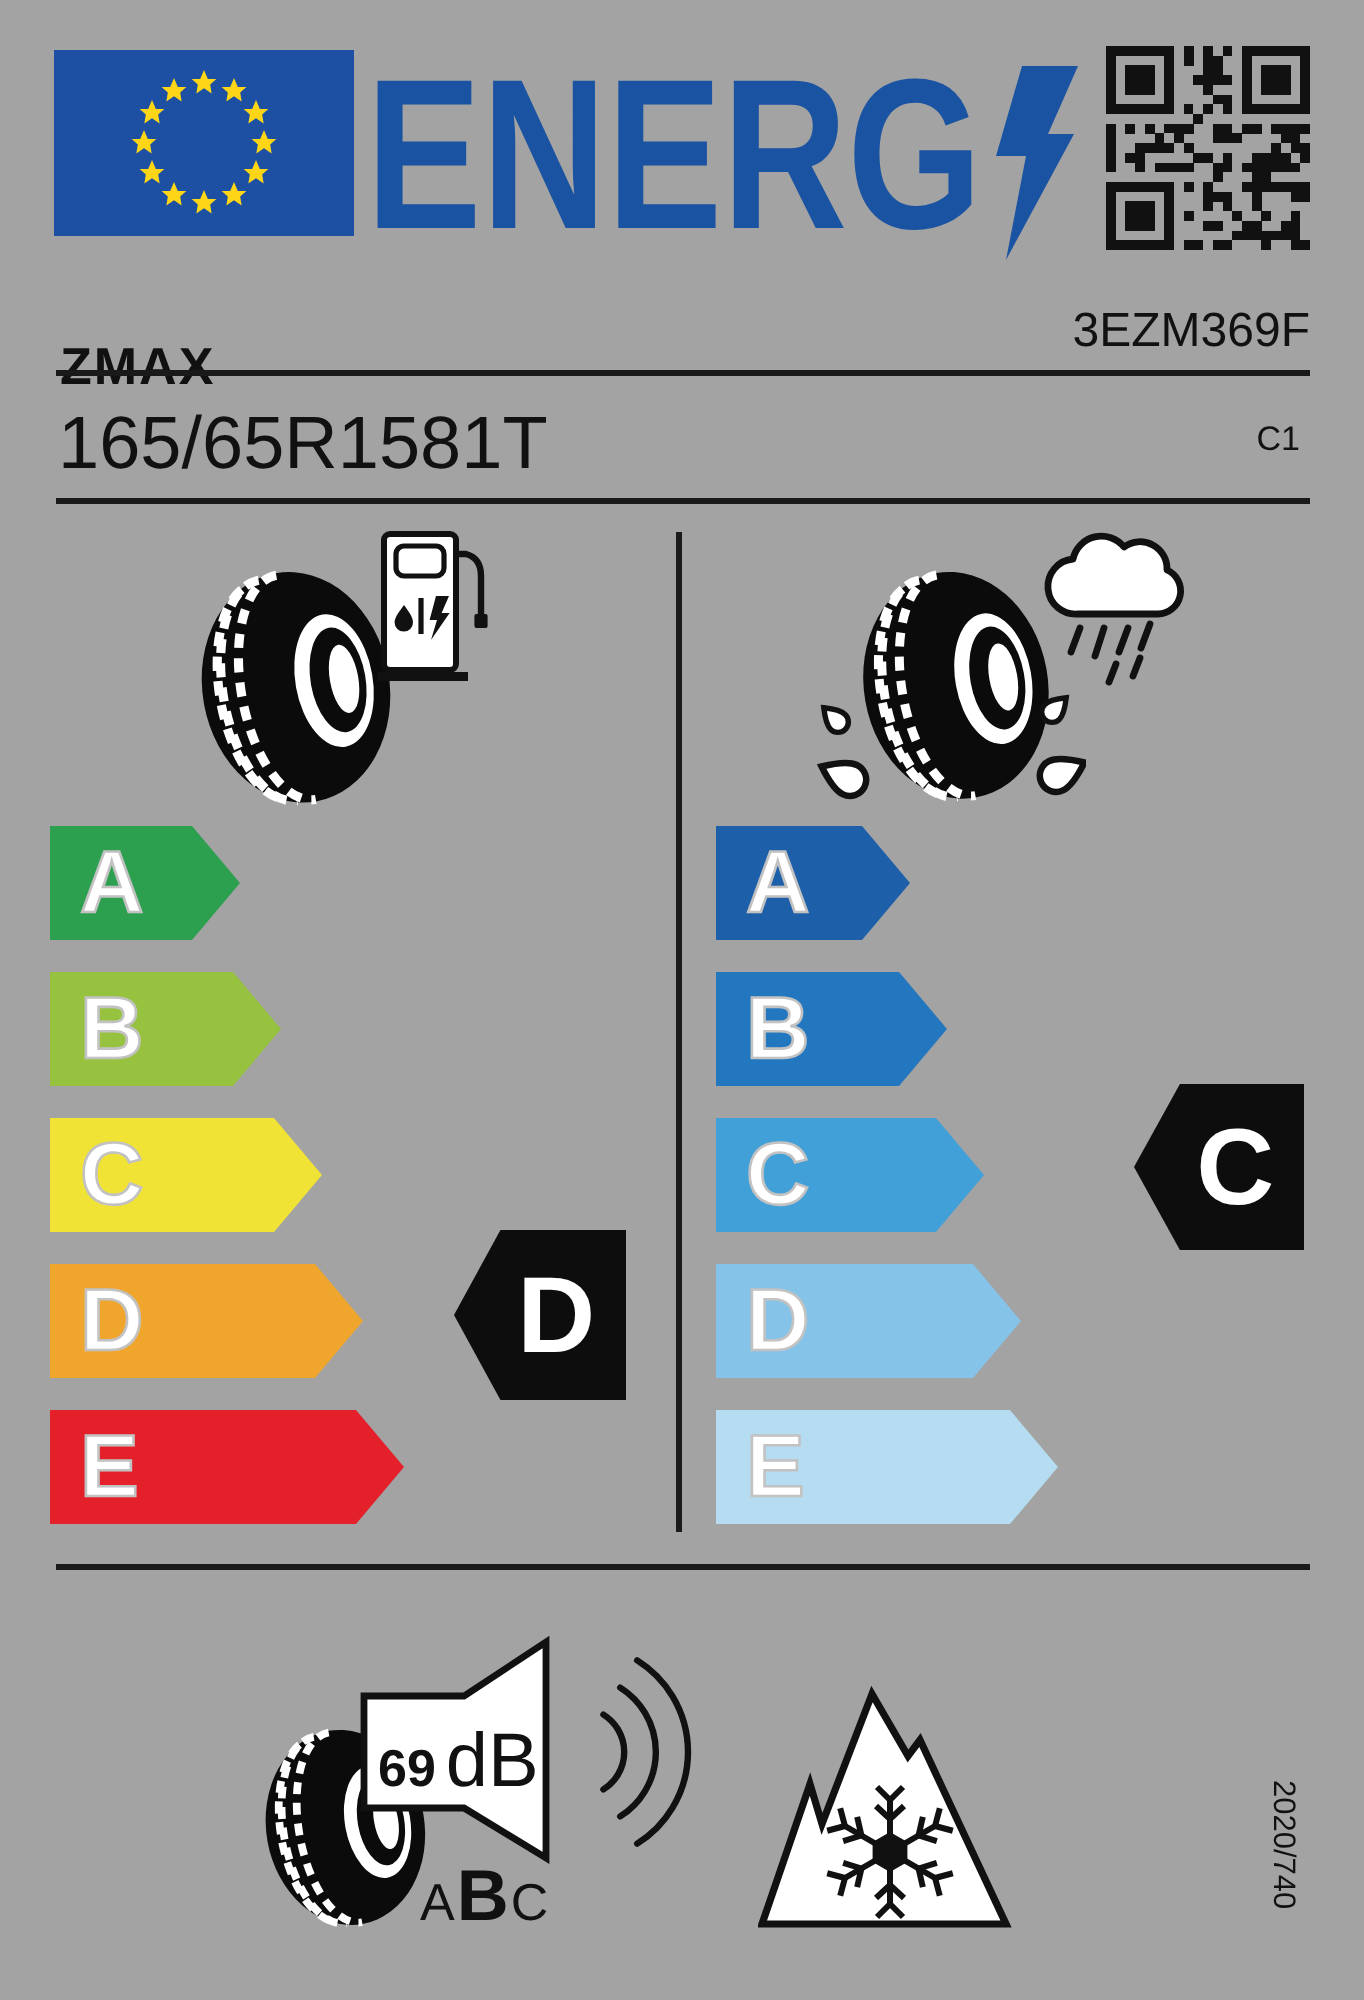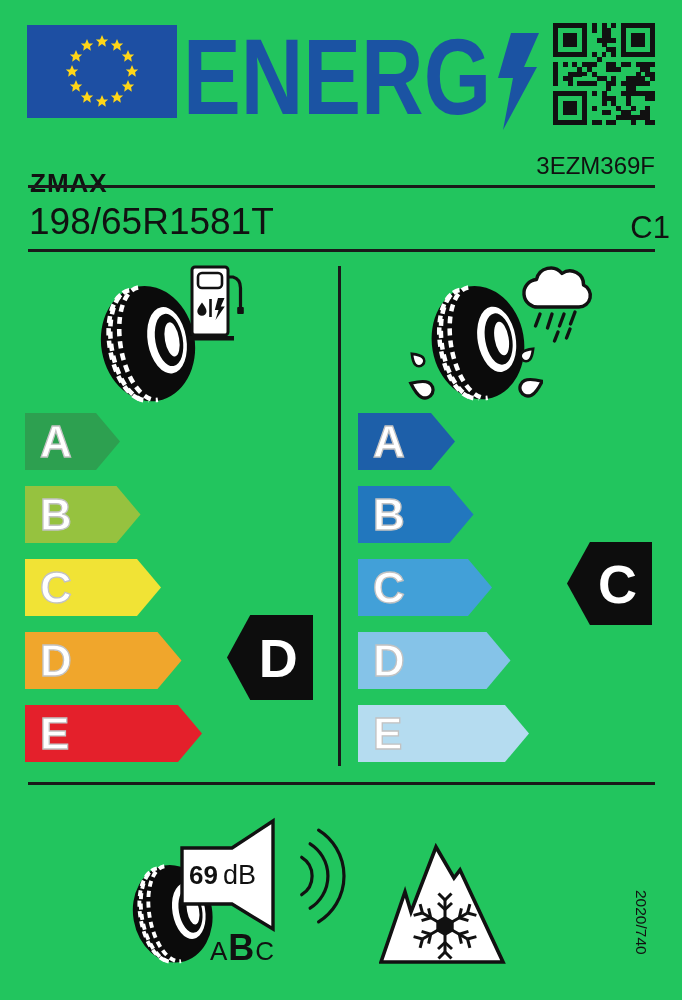--- a/index.html
+++ b/index.html
@@ -1,46 +1,46 @@
 <!DOCTYPE html>
 <html><head>
 <meta charset="utf-8">
 <style>
   html,body{margin:0;padding:0;background:#fff;}
-  #label{position:relative;width:682px;height:1000px;background:#22c55e;overflow:hidden;
+  #label{position:relative;width:682px;height:1000px;background:#a3a3a3;overflow:hidden;
          font-family:"Liberation Sans",sans-serif;color:#111;}
   .abs{position:absolute;}
   .hline{position:absolute;height:3px;background:#1a1a1a;}
   .vline{position:absolute;width:3px;background:#1a1a1a;}
 
   
   #brand{left:30px;top:168px;font-size:26px;font-weight:700;letter-spacing:1px;}
   #code{right:27px;top:152px;font-size:24px;}
   #size{left:29px;top:201px;font-size:37px;}
-  #class{right:12px;top:210px;font-size:31px;}
+  #class{right:32px;top:210px;font-size:17px;}
 
   
   .scale{position:absolute;display:flex;flex-direction:column;gap:16px;}
   #fuel-scale{left:25px;top:413px;}
   #wet-scale{left:358px;top:413px;}
   .arrow{height:57px;display:flex;align-items:center;
          clip-path:polygon(0 0,calc(100% - 24px) 0,100% 50%,calc(100% - 24px) 100%,0 100%);}
   .arrow span{font-size:44px;font-weight:700;line-height:57px;padding-left:15px;color:#fff;
               -webkit-text-stroke:1.3px #c2c2c2;}
 
   .rating-badge{position:absolute;background:#0d0d0d;color:#fff;display:flex;align-items:center;
          clip-path:polygon(0 50%,27% 0,100% 0,100% 100%,27% 100%);}
   .rating-badge span{width:100%;text-align:center;padding-left:19%;font-size:54px;font-weight:700;}
   #fuel-badge{left:227px;top:615px;width:86px;height:85px;}
   #wet-badge{left:567px;top:542px;width:85px;height:83px;}
 
   
   #db-box{left:189px;top:860px;display:flex;align-items:baseline;gap:5px;z-index:3;}
   #db-box .val{font-size:26px;font-weight:700;}
-  #db-box .unit{font-size:27px;}
+  #db-box .unit{font-size:38px;}
   #abc{left:210px;top:927px;display:flex;align-items:baseline;letter-spacing:1px;z-index:3;}
   #abc .s{font-size:26px;}
   #abc .big{font-size:36px;font-weight:700;}
 
   #reg{left:650px;top:890px;font-size:15.5px;transform:rotate(90deg);transform-origin:0 0;white-space:nowrap;}
   svg{display:block;}
 </style>
 </head>
 <body>
 
@@ -222,21 +222,21 @@
       <rect x="12" y="20" width="1.02" height="1.02" fill="#111"></rect>
       <rect x="16" y="20" width="1.02" height="1.02" fill="#111"></rect>
       <rect x="19" y="20" width="1.02" height="1.02" fill="#111"></rect>
       <rect x="20" y="20" width="1.02" height="1.02" fill="#111"></rect>
     </svg>
 
   <div class="abs" id="brand">ZMAX</div>
   <div class="abs" id="code">3EZM369F</div>
   <div class="hline" style="left:28px;top:185px;width:627px"></div>
 
-  <div class="abs" id="size">198/65R1581T</div>
+  <div class="abs" id="size">165/65R1581T</div>
   <div class="abs" id="class">C1</div>
   <div class="hline" style="left:28px;top:249px;width:627px"></div>
 
   <div class="vline" style="left:338px;top:266px;height:500px"></div>
 
   <svg class="abs" style="left:90px;top:281px" width="112" height="124" viewBox="0 0 112 124">
     <use href="#tire" x="2" y="2" width="108" height="122"></use>
   </svg>
   <svg class="abs" style="left:189px;top:264px" width="56" height="82" viewBox="0 0 56 82">
     <rect x="3" y="3" width="36" height="68" rx="3" fill="#fff" stroke="#111" stroke-width="3"></rect>

